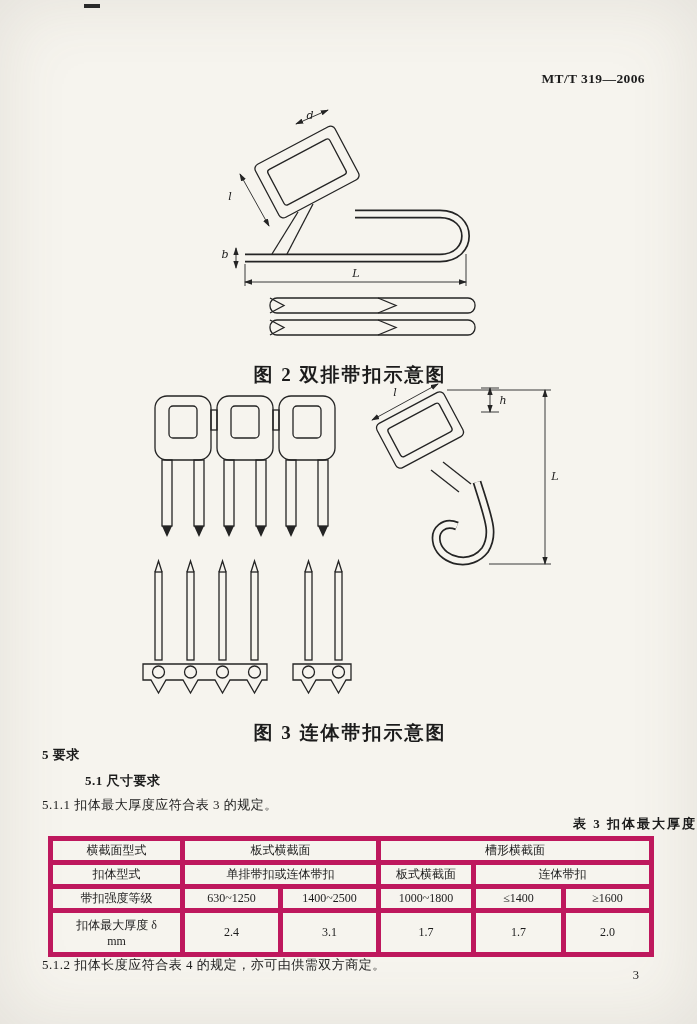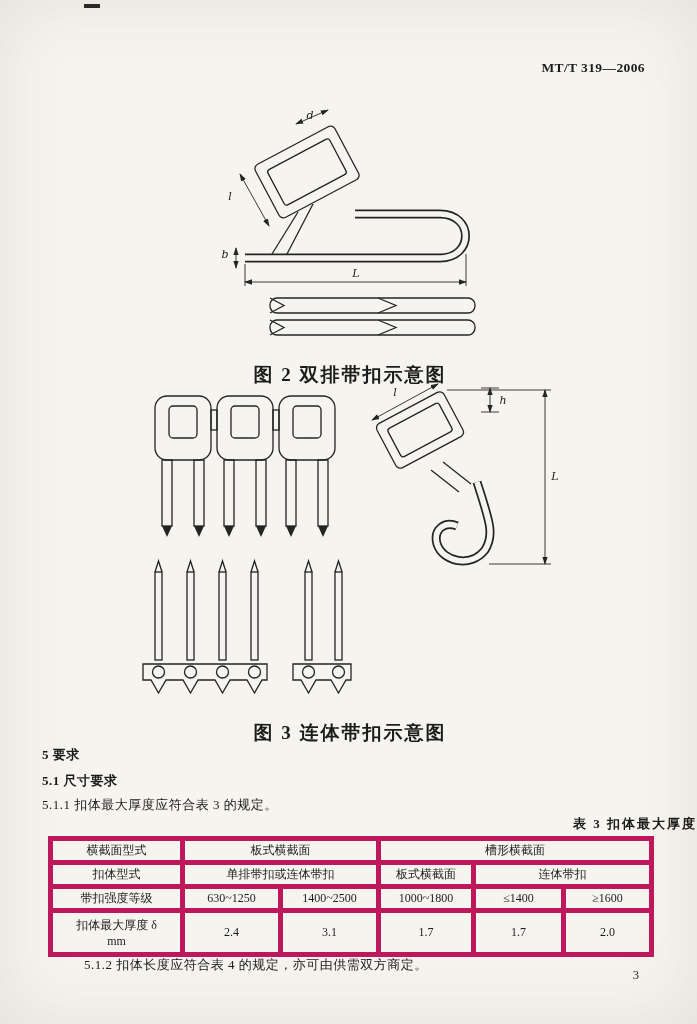--- a/index.html
+++ b/index.html
@@ -5,30 +5,30 @@
   * { margin:0; padding:0; box-sizing:border-box; }
   html,body { background:#d8d5cd; }
   .page {
     position:relative; width:697px; height:1024px; margin:0 auto;
     background:#f6f4ee; color:#1c1c1c;
     font-family:"Liberation Serif","DejaVu Serif",serif;
     overflow:hidden;
     box-shadow: inset 0 0 70px rgba(100,90,70,.12);
   }
   .artifact { position:absolute; top:4px; left:84px; width:16px; height:4px; background:#2a2a2a; }
-  .header { position:absolute; top:60px; right:52px; font-size:13.5px; font-weight:700; letter-spacing:.4px; }
+  .header { position:absolute; top:71px; right:52px; font-size:13.5px; font-weight:700; letter-spacing:.4px; }
   .fig { position:absolute; text-align:center; }
   .fig2 { top:108px; left:170px; width:360px; }
   .fig3 { top:382px; left:95px; width:510px; }
   .fig-caption { font-weight:700; font-size:19px; margin-top:16px; letter-spacing:2px; }
   .clause { position:absolute; left:42px; font-size:13px; letter-spacing:.5px; }
   .c5   { top:746px; font-weight:700; }
-  .c51  { top:772px; font-weight:700; }
+  .c51  { top:772px; font-weight:700;margin-left:43px; }
   .c511 { top:796px; }
-  .c512 { top:956px;margin-left:42px; }
+  .c512 { top:956px; }
   .tbl-title { position:absolute; top:815px; left:0; width:697px; text-align:right; font-weight:700; font-size:13px; letter-spacing:2px; }
   table.t3 { position:absolute; top:836px; left:48px; width:601px; border-collapse:collapse; table-layout:fixed; font-size:12px; border:2px solid #222; }
   .t3 td { border:5px solid #be185d; text-align:center; vertical-align:middle; padding:1px 2px; height:23px; }
   .t3 tr.r4 td { height:44px; }
   .pageno { position:absolute; top:968px; right:58px; font-size:12.5px; }
   svg { display:block; }
   svg text { font-style:italic; font-size:11px; fill:#1c1c1c; font-family:"DejaVu Serif",serif; }
   .ln { stroke:#242424; stroke-width:1.3; fill:none; }
   .thin { stroke:#242424; stroke-width:.9; fill:none; }
   .tube { stroke:#242424; stroke-width:9; fill:none; stroke-linejoin:round; }

